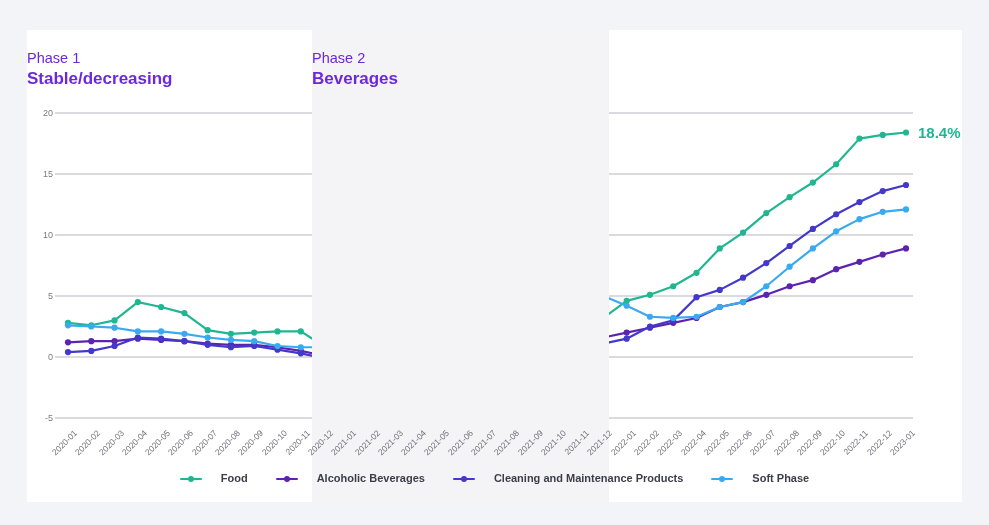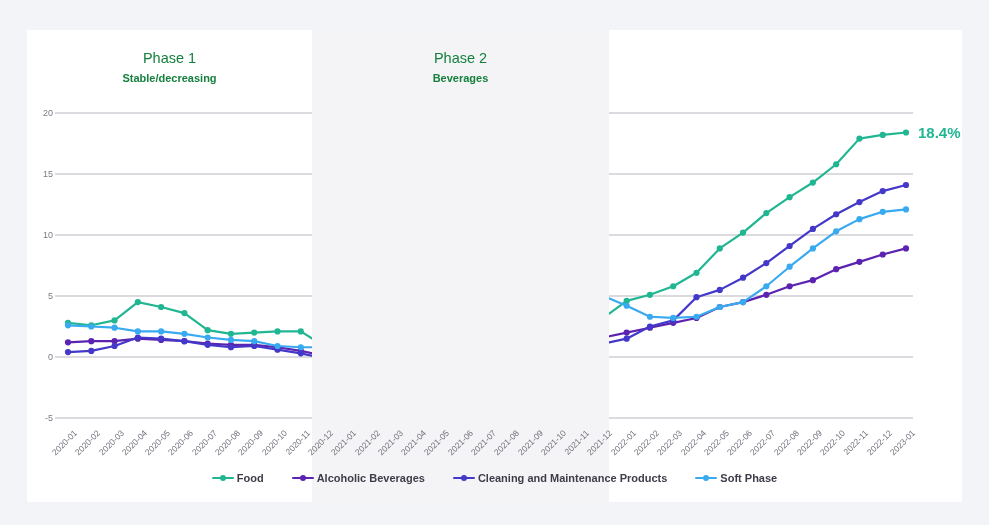--- a/index.html
+++ b/index.html
@@ -28,31 +28,31 @@
     width: 935px;
     height: 472px;
   }
   .phase-band {
     position: absolute;
     top: 0;
     bottom: 0;
   }
   .phase-title-wrap {
     position: absolute;
-    text-align: center;
-    color: #15803d;
+    text-align: left;
+    color: #6d28d9;
   }
   .phase-line1 {
     font-size: 14.5px;
     font-weight: 400;
     line-height: 20px;
     white-space: nowrap;
   }
   .phase-line2 {
-    font-size: 11px;
+    font-size: 17px;
     font-weight: bold;
     line-height: 21px;
     white-space: nowrap;
   }
   .ytick-label {
     position: absolute;
     font-size: 9px;
     color: #7a7a85;
     text-align: right;
     width: 26px;
@@ -72,22 +72,22 @@
     left: 0;
     width: 935px;
     top: 442px;
     display: flex;
     justify-content: center;
     align-items: center;
     gap: 28px;
   }
   .legend-item {
     display: flex;
-    align-items: center;
-    gap: 3px;
+    align-items: flex-end;
+    gap: 19px;
   }
   .legend-swatch {
     position: relative;
     width: 22px;
     height: 10px;
     display: inline-block;
   }
   .legend-swatch .lbar {
     position: absolute;
     left: 0;

